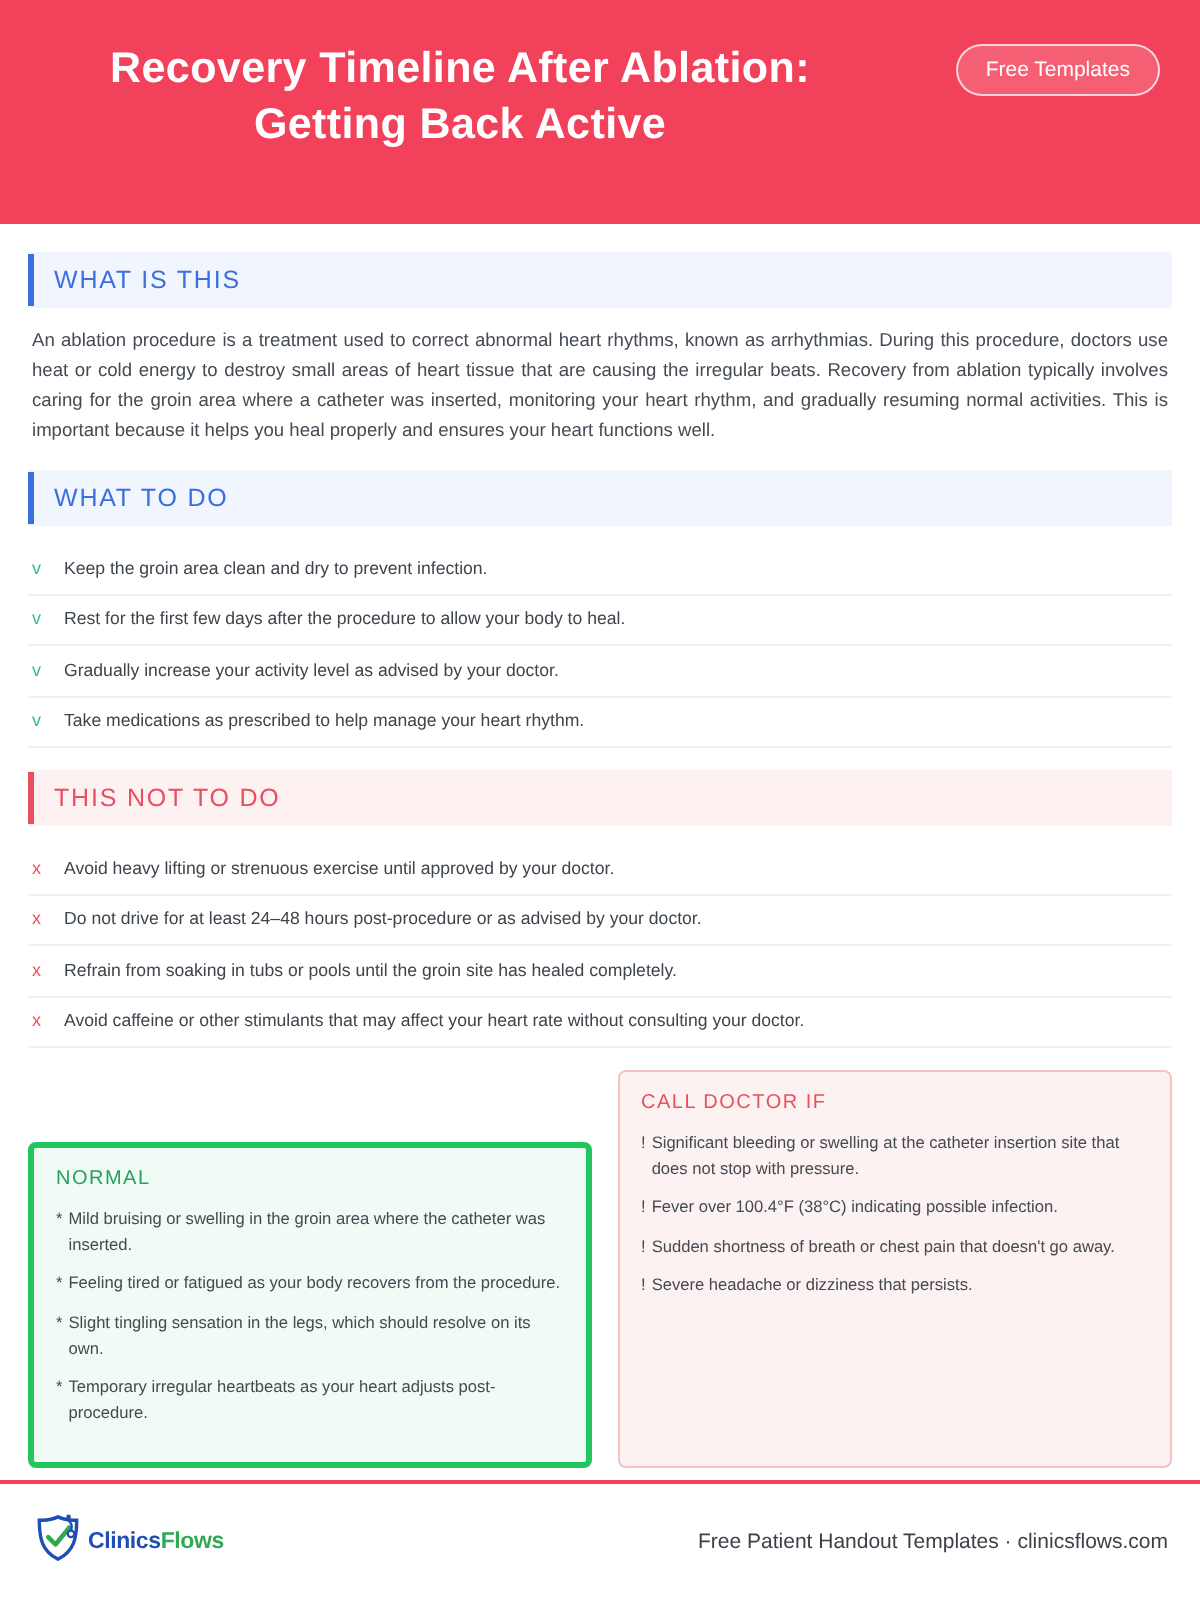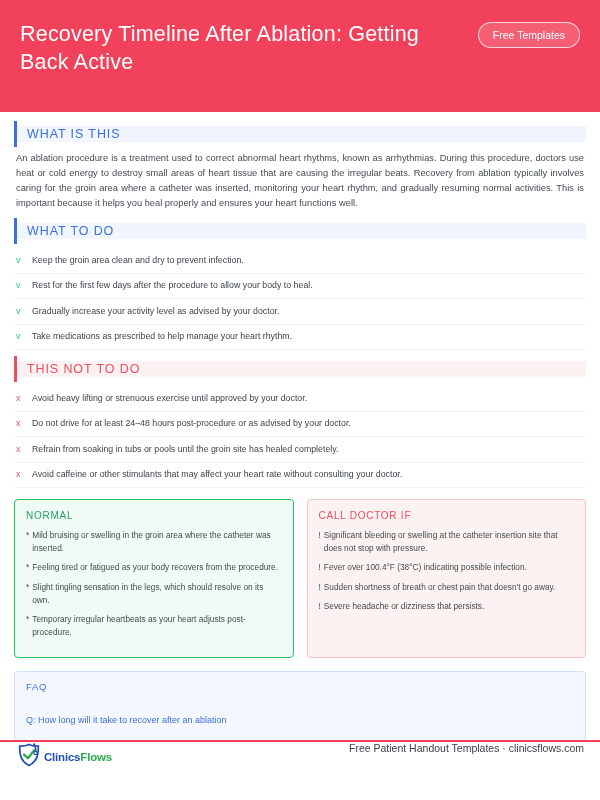--- a/index.html
+++ b/index.html
@@ -29,25 +29,26 @@
     box-sizing: border-box;
     padding: 18px 20px 0 20px;
     display: flex;
     align-items: flex-start;
     justify-content: space-between;
   }
   .header-title {
     color: #ffffff;
     font-size: 21.5px;
     line-height: 1.32;
-    font-weight: 400;
+    font-weight: 700;
     letter-spacing: 0.2px;
     max-width: 420px;
     margin: 0;
     padding-top: 2px;
+    text-align: center;
   }
   .badge {
     border: 1px solid rgba(255,255,255,0.75);
     border-radius: 20px;
     color: #ffffff;
     font-size: 10.5px;
     padding: 6px 14px;
     background: rgba(255,255,255,0.16);
     white-space: nowrap;
     margin-top: 4px;
@@ -57,21 +58,21 @@
   .content {
     flex: 1;
     padding: 14px 14px 0 14px;
     box-sizing: border-box;
     overflow: hidden;
   }
 
   .sec-head {
     display: flex;
     align-items: center;
-    height: 16px;
+    height: 28px;
     margin-bottom: 9px;
   }
   .sec-head .bar {
     width: 3px;
     height: 26px;
     flex: 0 0 3px;
   }
   .sec-head .label {
     font-size: 12.5px;
     letter-spacing: 0.9px;
@@ -119,21 +120,22 @@
   }
   .card {
     flex: 1 1 0;
     border-radius: 4px;
     box-sizing: border-box;
     padding: 10px 11px 12px 11px;
     min-height: 142px;
   }
   .card.normal {
     background: #f1fbf5;
-    border: 1px solid #22c55e;
+    border: 3px solid #22c55e;
+    margin-top: 36px;
   }
   .card.warn {
     background: #fdf2f2;
     border: 1px solid #f3c3c4;
   }
   .card-title {
     font-size: 10px;
     letter-spacing: 0.75px;
     margin-bottom: 8px;
   }
@@ -177,21 +179,21 @@
 
   
   .footer-rule {
     height: 2.5px;
     background: #f2415a;
     width: 100%;
   }
   .footer {
     height: 58px;
     display: flex;
-    align-items: flex-start;
+    align-items: center;
     justify-content: space-between;
     padding: 0 16px;
     box-sizing: border-box;
   }
   .brand {
     display: flex;
     align-items: center;
   }
   .brand-text {
     font-size: 11.5px;

